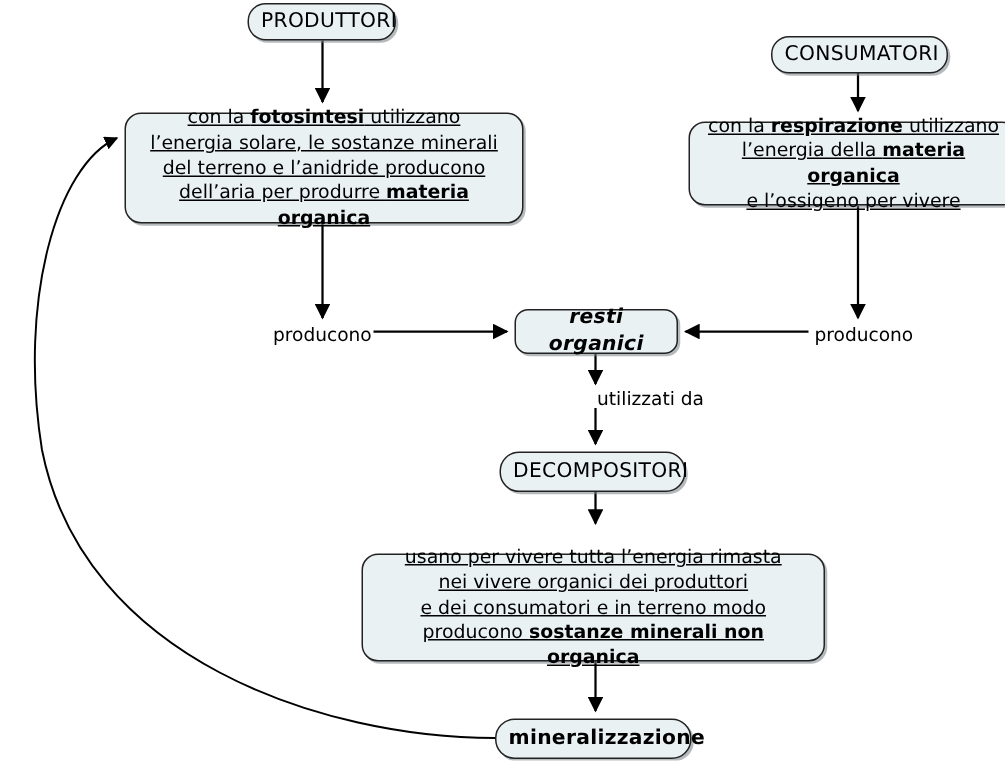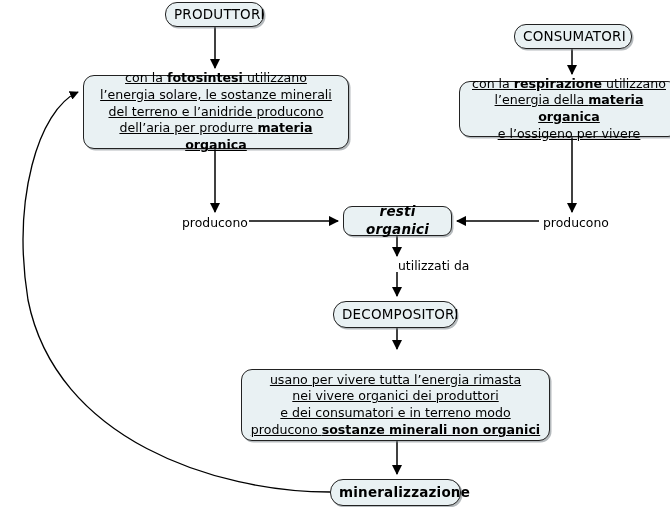--- a/index.html
+++ b/index.html
@@ -144,21 +144,21 @@
 
   <div class="node" id="n-decompositori">
     <span class="inner cap">DECOMPOSITORI</span>
   </div>
 
   <div class="node" id="n-usano">
     <div class="inner para">
         <div><span>usano per vivere tutta l’energia rimasta</span></div>
         <div><span>nei vivere organici dei produttori</span></div>
         <div><span>e dei consumatori e in terreno modo</span></div>
-        <div><span>producono </span><span class="bold">sostanze minerali non organici</span></div>
+        <div><span>producono </span><span class="bold">sostanze minerali non organica</span></div>
       </div>
   </div>
 
   <div class="node" id="n-mineralizz">
     <span class="inner cap bold">mineralizzazione</span>
   </div>
 
   <div class="edge-label" id="lbl-producono-left">producono</div>
 
   <div class="edge-label" id="lbl-producono-right">producono</div>

